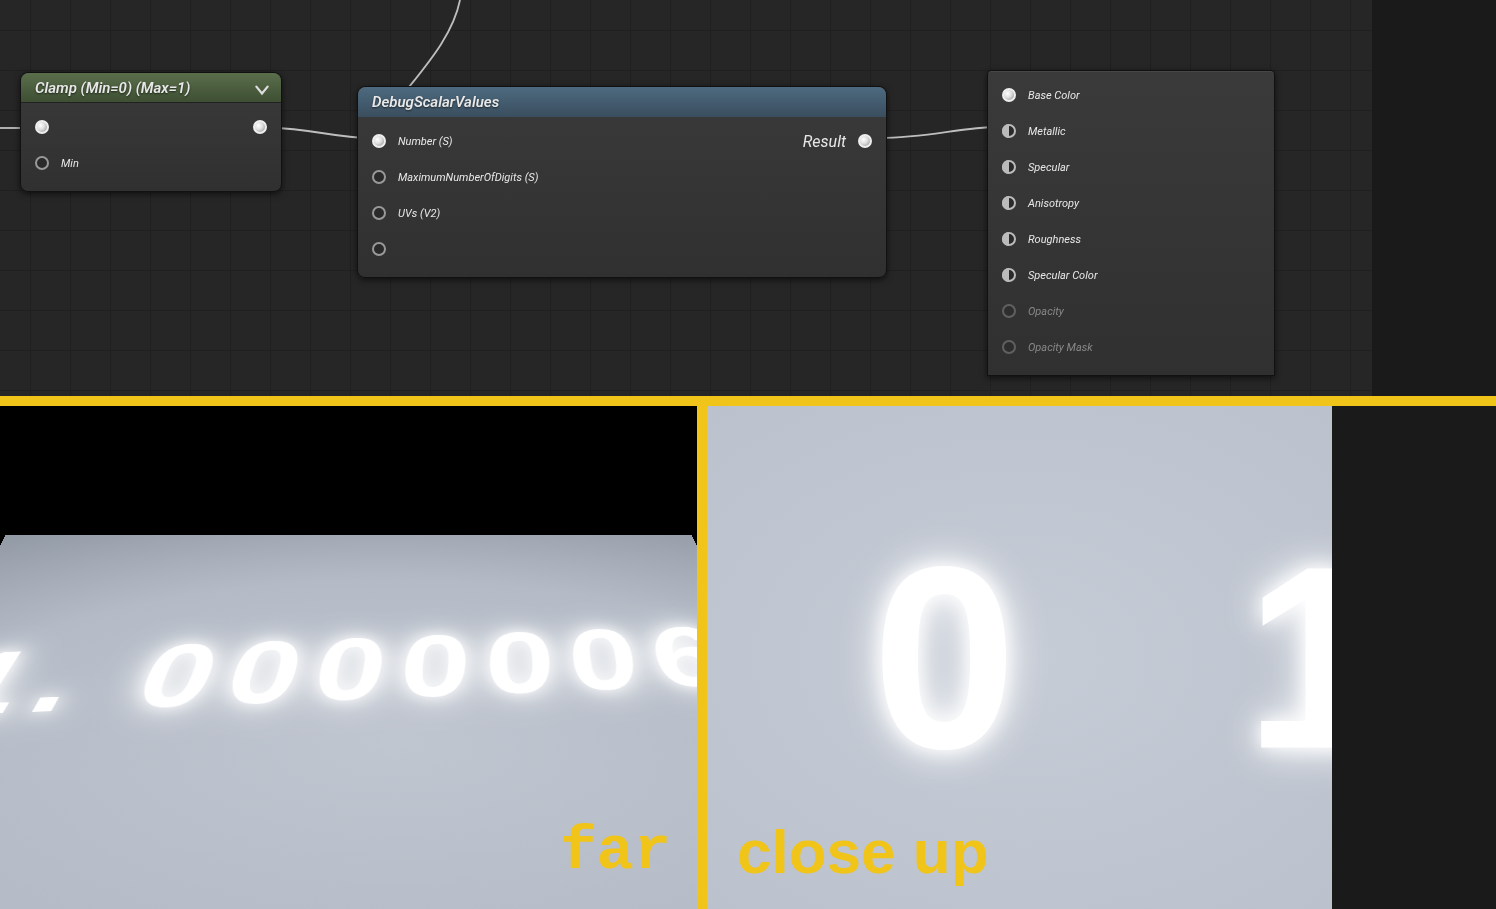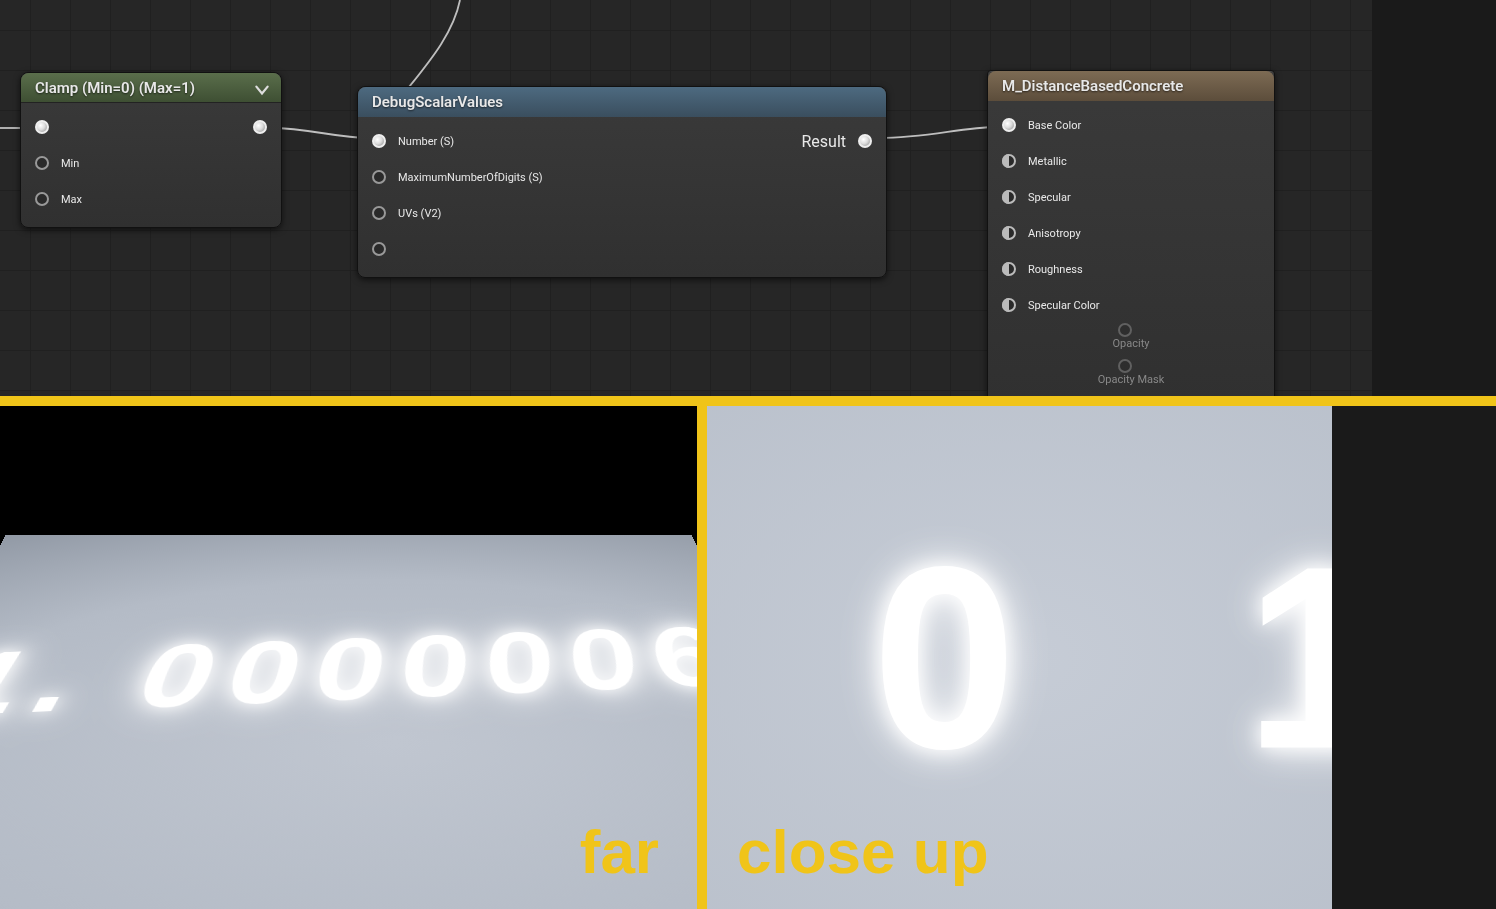--- a/index.html
+++ b/index.html
@@ -14,20 +14,21 @@
 
 .graph {
   position:absolute; left:0; top:0; width:1372px; height:396px;
   background-color:#262626;
   background-image:
     linear-gradient(#202020 1px, transparent 1px),
     linear-gradient(90deg,#202020 1px, transparent 1px);
   background-size:40px 40px;
   background-position:-10px -10px;
   overflow:hidden;
+  font-style:italic;
 }
 
 .node {
   position:absolute;
   border-radius:8px;
   background:linear-gradient(180deg,#3a3a3a 0%,#303030 100%);
   border:1px solid #111;
   box-shadow:0 2px 6px rgba(0,0,0,.6), inset 0 1px 0 rgba(255,255,255,.07);
   color:#e8e8e8;
 }
@@ -40,21 +41,21 @@
   position:relative;
 }
 .node-body { padding:6px 0 10px; }
 .node-row {
   height:36px;
   display:flex; align-items:center;
   padding:0 14px;
   font-size:11px;
   position:relative;
 }
-.node-row.dim { color:#888;flex-direction:column; }
+.node-row.dim { color:#888; }
 
 .pin {
   width:14px; height:14px; border-radius:50%;
   background:#2a2a2a;
   border:2px solid #999;
   flex:0 0 auto;
 }
 .pin.filled {
   background:radial-gradient(circle at 35% 35%,#fff 0%,#ddd 45%,#888 100%);
   border-color:#eee;
@@ -151,21 +152,21 @@
 }
 
 .caption{
   position:absolute;
   bottom:22px;
   font-size:62px;
   font-weight:700;
   color:#f0c419;
   font-family:"Segoe UI",Arial,sans-serif;
 }
-#cap-far{right:38px;}
+#cap-far{right:26px;font-family:Liberation Mono, monospace;}
 #cap-close{left:30px;}
 </style>
 </head>
 <body>
 
 <div class="graph">
 
   <svg class="wires">
     <path class="wire" d="M 460,0 C 450,50 400,90 380,128"></path>
     <path class="wire" d="M 0,128 C 10,128 20,128 32,128"></path>
@@ -185,24 +186,20 @@
     <div class="node-body">
       <div class="node-row">
         <span class="pin filled left"></span>
         <span style="flex:1"></span>
         <span class="pin filled right out-pin"></span>
       </div>
       <div class="node-row">
         <span class="pin left"></span>
         <span>Min</span>
       </div>
-      <div class="node-row">
-        <span class="pin left"></span>
-        <span>Max</span>
-      </div>
     </div>
   </div>
 
   <div id="node-debug" class="node">
     <div class="node-header">
       <span>DebugScalarValues</span>
     </div>
     <div class="node-body two-col">
       <div class="node-row">
         <span class="pin filled left"></span>
@@ -220,23 +217,20 @@
         <span class="pin left"></span>
         <span>UVs (V2)</span>
       </div>
       <div class="node-row">
         <span class="pin left"></span>
       </div>
     </div>
   </div>
 
   <div id="node-mat" class="node">
-    <div class="node-header">
-      <span>M_DistanceBasedConcrete</span>
-    </div>
     <div class="node-body">
       <div class="node-row">
         <span class="pin filled left"></span>
         <span>Base Color</span>
       </div>
       <div class="node-row">
         <span class="pin half left"></span>
         <span>Metallic</span>
       </div>
       <div class="node-row">

